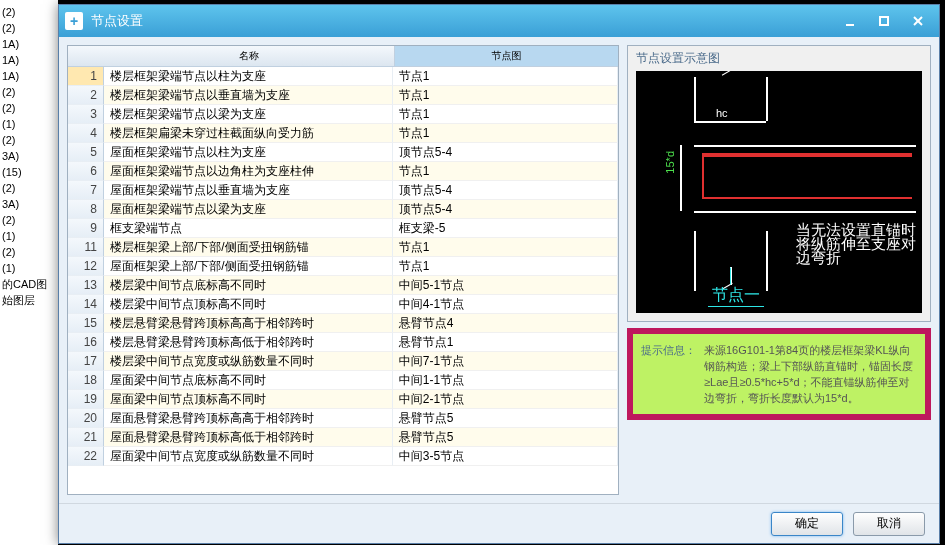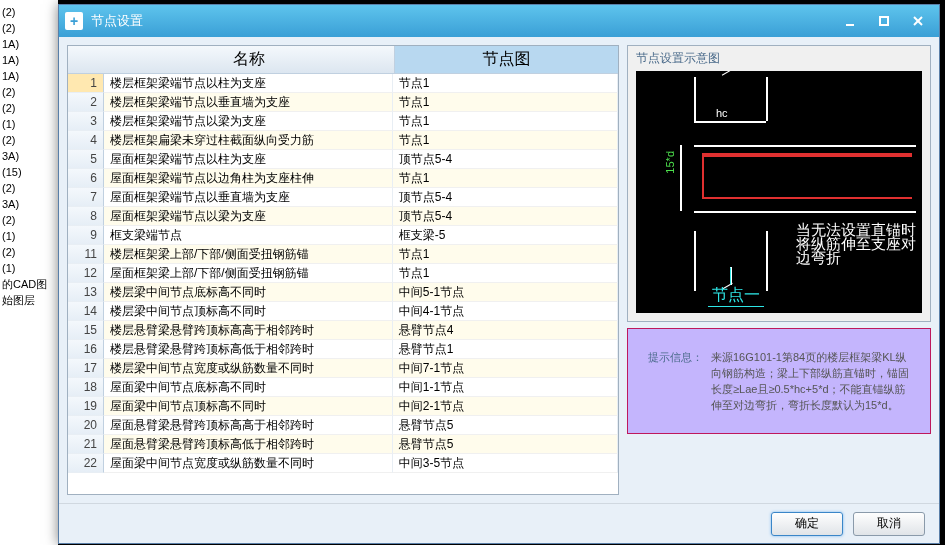--- a/index.html
+++ b/index.html
@@ -80,21 +80,21 @@
     background: #fff;
     border: 1px solid #a0b0c0;
     display: flex;
     flex-direction: column;
     min-height: 0;
   }
   .tbl-header {
     display: flex;
     background: linear-gradient(#f4f8fc,#dce6f0);
     border-bottom: 1px solid #c0d0e0;
-    font-size: 16px;
+    font-size: 10px;
   }
   .tbl-header .col-num { width: 36px; }
   .tbl-header .col-name { flex: 1.3; text-align: center; padding: 3px 0; border-right: 1px solid #c0d0e0;}
   .tbl-header .col-node { flex: 1; text-align: center; padding: 3px 0; background: #b8d8f0;}
   .tbl-body {
     flex: 1;
     overflow-y: auto;
   }
   .row {
     display: flex;
@@ -142,26 +142,26 @@
   .preview-canvas {
     margin: 0 8px 8px 8px;
     height: 242px;
     background: #000;
     position: relative;
     color: #fff;
     font-size: 11px;
     overflow: hidden;
   }
   .info-box {
-    border: 1px solid #be185d;
-    padding: 20px;
+    border: 6px solid #be185d;
+    padding: 8px;
     font-size: 11px;
     line-height: 16px;
     color: #555;
-    background: #c4b5fd;
+    background: #bef264;
     display: flex;
     gap: 8px;
   }
   .info-label { color: #4a6a8a; white-space: nowrap;}
   .info-text { flex:1; }
   .footer {
     height: 40px;
     display: flex;
     justify-content: flex-end;
     align-items: center;

